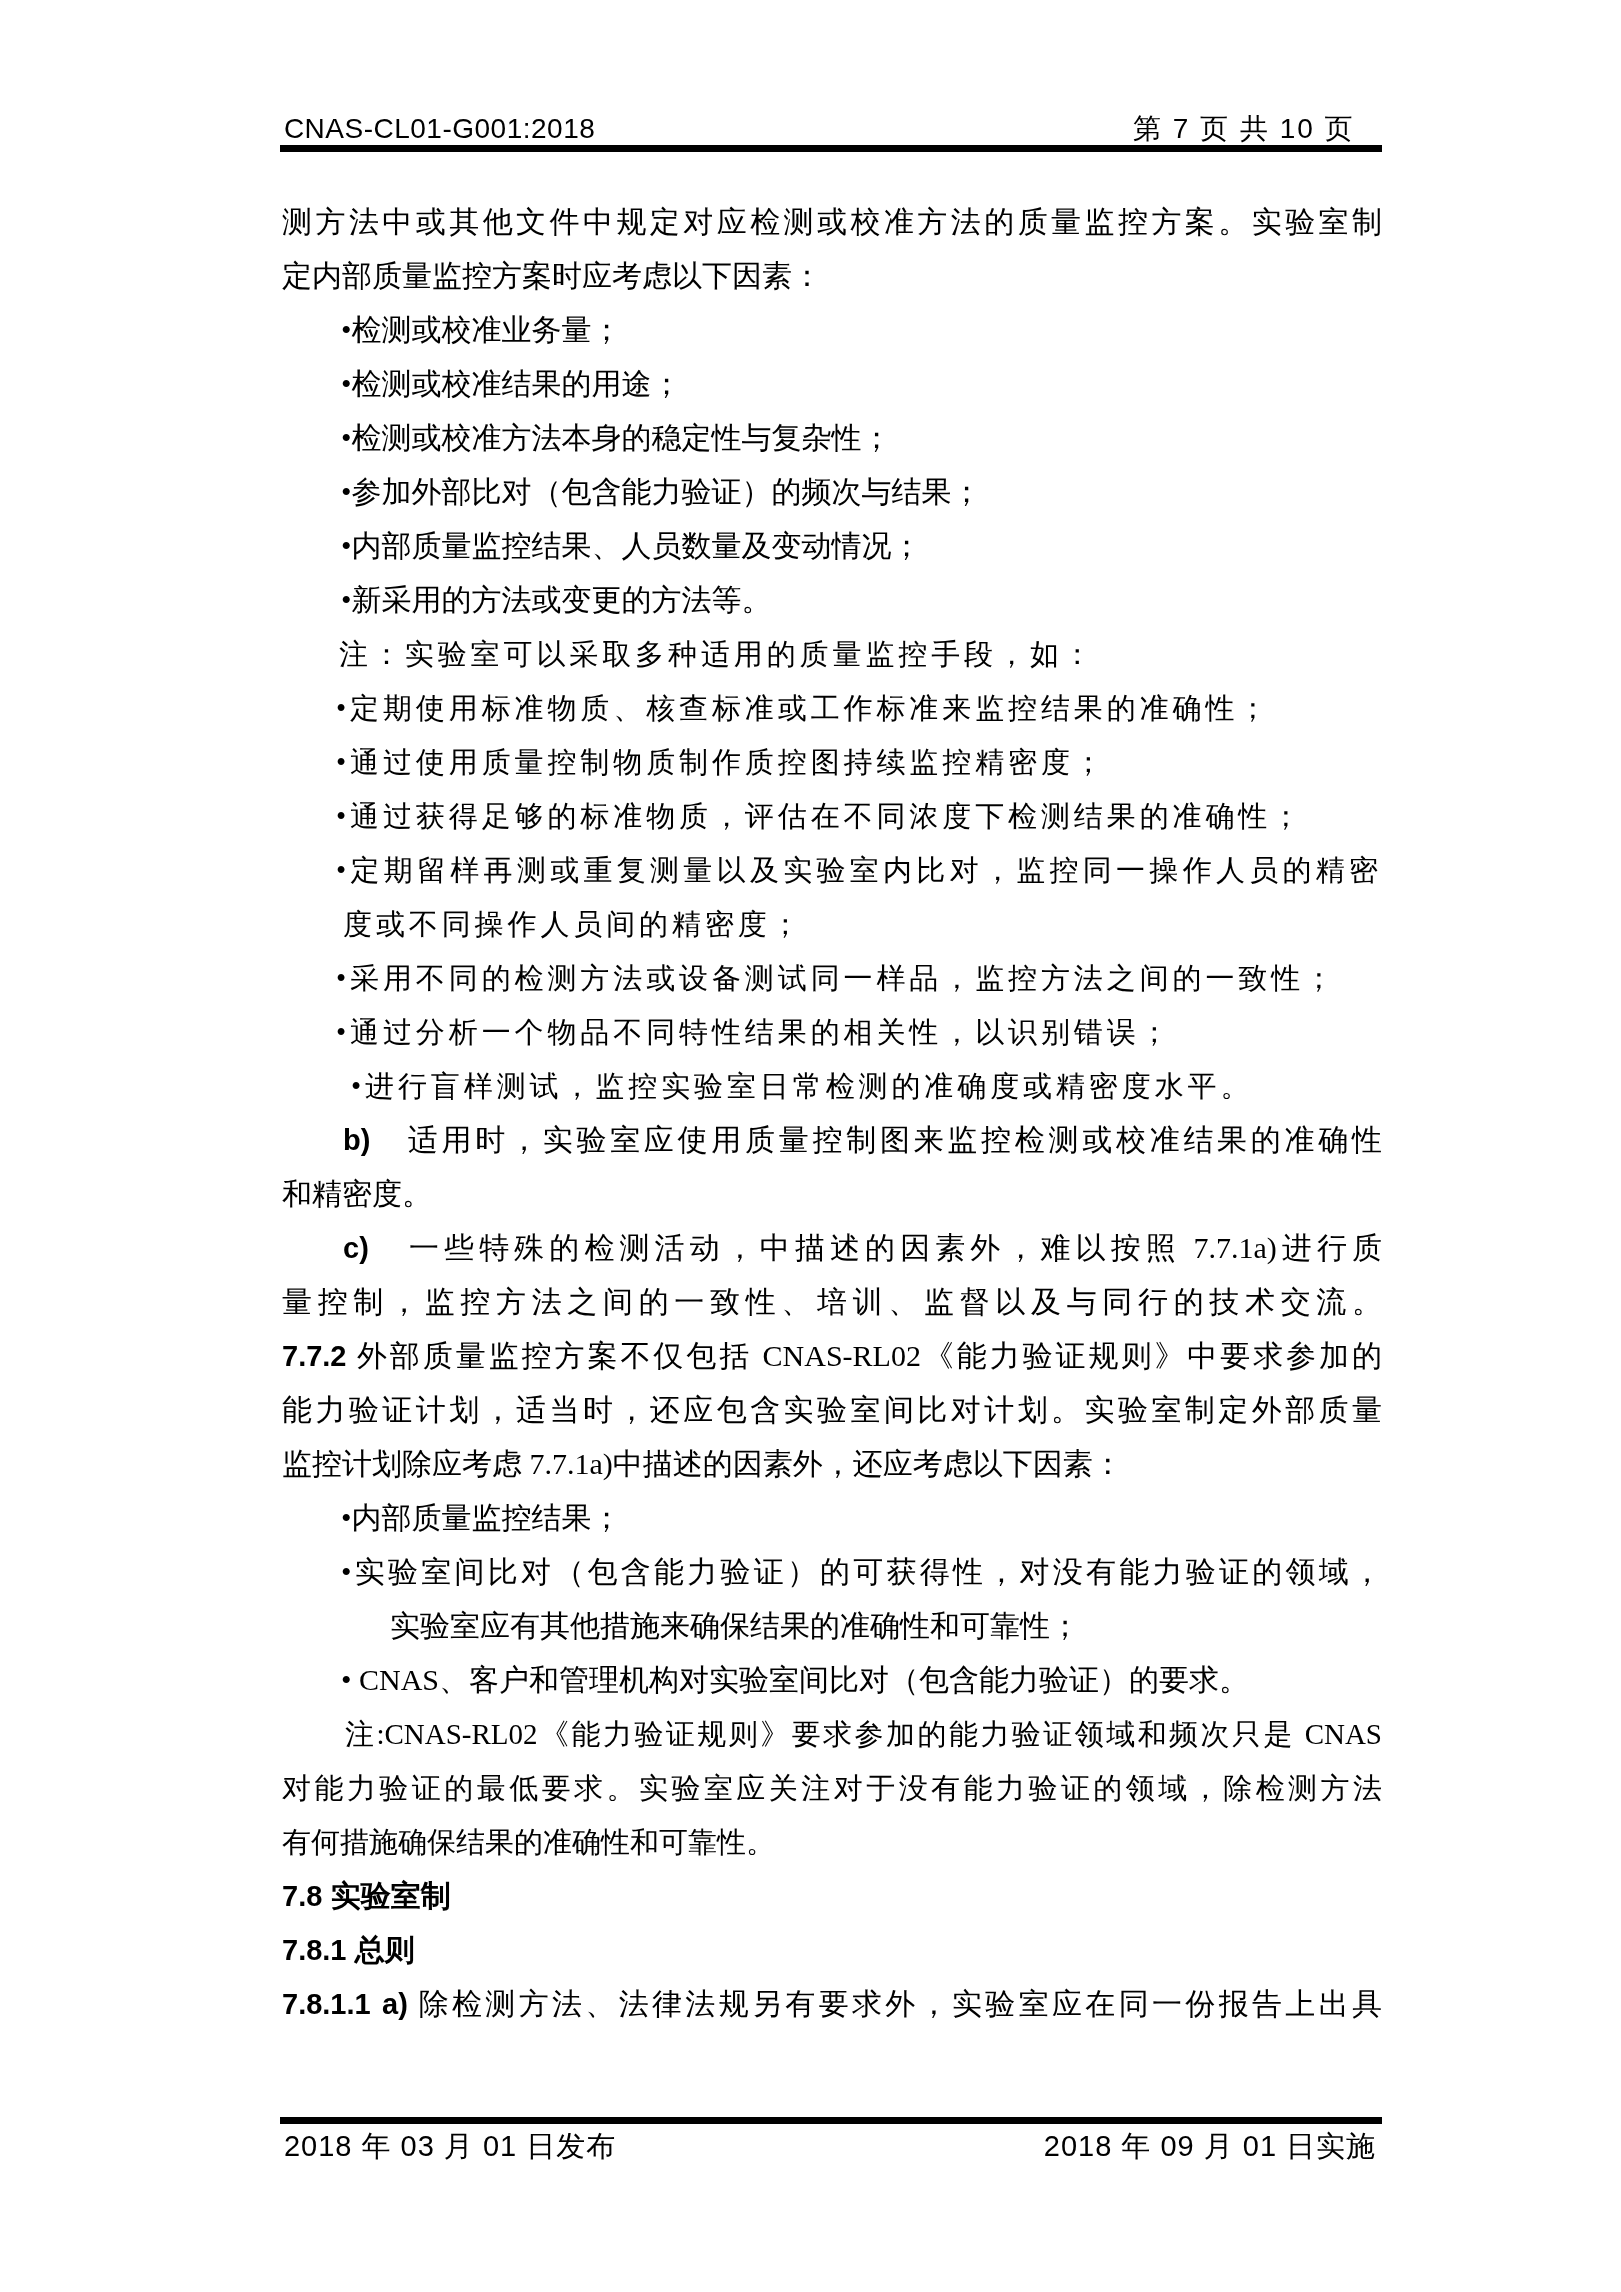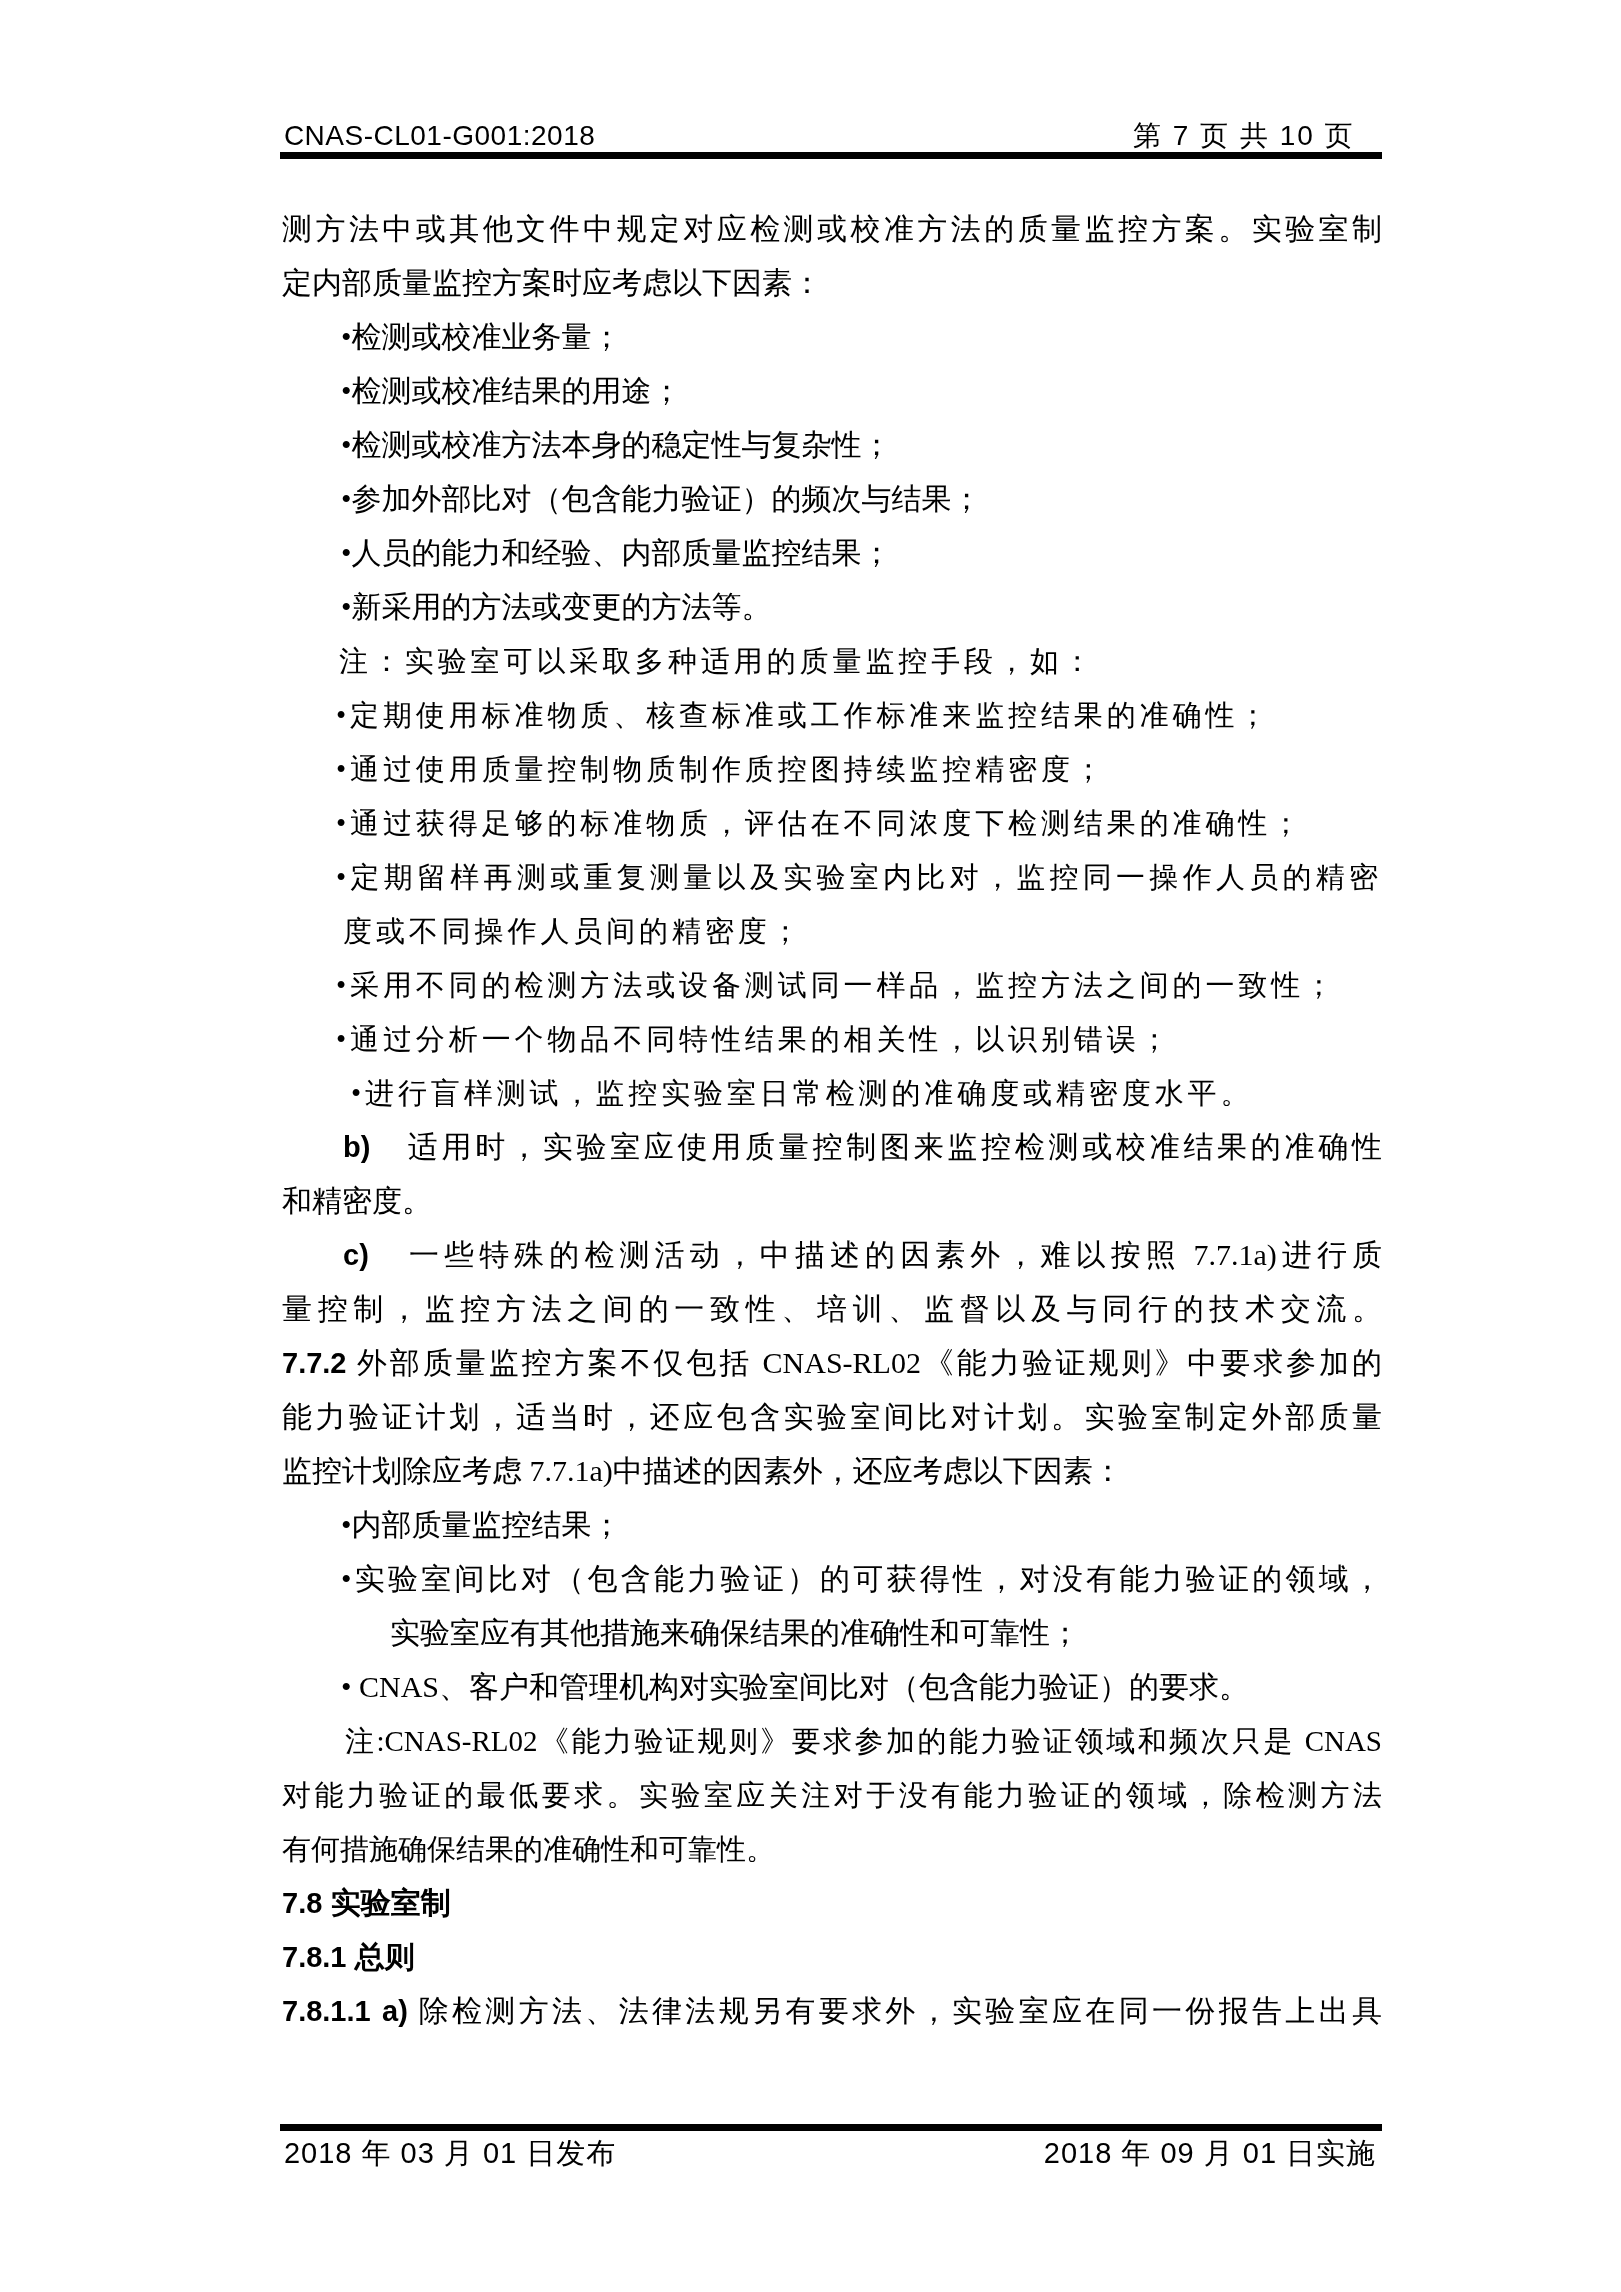--- a/index.html
+++ b/index.html
@@ -4,21 +4,21 @@
 <style>
   html,body{margin:0;padding:0;}
   body{
     width:1621px;height:2293px;
     background:#ffffff;
     position:relative;
     font-family:"Liberation Serif","DejaVu Serif",serif;
     color:#000;
     overflow:hidden;
   }
-  .page{position:absolute;inset:0;margin-top:7px;}
+  .page{position:absolute;inset:0;}
   
   .hdr{
     position:absolute;left:280px;top:112px;width:1102px;
     display:flex;justify-content:space-between;align-items:flex-end;
     font-family:"Liberation Sans","DejaVu Sans",sans-serif;
     font-size:28px;line-height:33px;
   }
   .hdr .code{padding-left:3.9px;letter-spacing:0.5px;}
   .hdr .pageinfo{padding-right:27.4px;letter-spacing:2px;}
   .rule{position:absolute;left:280px;width:1102px;height:6.9px;background:#000;}
@@ -65,21 +65,21 @@
 
   <div class="rule rule-top"></div>
 
   <main class="doc" id="doc-body">
       <div class="line flush">测方法中或其他文件中规定对应检测或校准方法的质量监控方案。实验室制</div>
       <div class="line">定内部质量监控方案时应考虑以下因素：</div>
       <div class="line" style="padding-left: 59px;">•检测或校准业务量；</div>
       <div class="line" style="padding-left: 59px;">•检测或校准结果的用途；</div>
       <div class="line" style="padding-left: 59px;">•检测或校准方法本身的稳定性与复杂性；</div>
       <div class="line" style="padding-left: 59px;">•参加外部比对（包含能力验证）的频次与结果；</div>
-      <div class="line" style="padding-left: 59px;">•人员的能力和经验、内部质量监控结果；</div>
+      <div class="line" style="padding-left: 59px;">•内部质量监控结果、人员数量及变动情况；</div>
       <div class="line" style="padding-left: 59px;">•新采用的方法或变更的方法等。</div>
       <div class="line kai" style="padding-left: 57px; letter-spacing: 3.9px;">注：实验室可以采取多种适用的质量监控手段，如：</div>
       <div class="line kai" style="padding-left: 54px; letter-spacing: 3.9px;">•定期使用标准物质、核查标准或工作标准来监控结果的准确性；</div>
       <div class="line kai" style="padding-left: 54px; letter-spacing: 3.9px;">•通过使用质量控制物质制作质控图持续监控精密度；</div>
       <div class="line kai" style="padding-left: 54px; letter-spacing: 3.9px;">•通过获得足够的标准物质，评估在不同浓度下检测结果的准确性；</div>
       <div class="line kai flush" style="padding-left: 54px; letter-spacing: 3.9px;">•定期留样再测或重复测量以及实验室内比对，监控同一操作人员的精密</div>
       <div class="line kai" style="padding-left: 61px; letter-spacing: 3.9px;">度或不同操作人员间的精密度；</div>
       <div class="line kai" style="padding-left: 54px; letter-spacing: 3.9px;">•采用不同的检测方法或设备测试同一样品，监控方法之间的一致性；</div>
       <div class="line kai" style="padding-left: 54px; letter-spacing: 3.9px;">•通过分析一个物品不同特性结果的相关性，以识别错误；</div>
       <div class="line kai" style="padding-left: 69px; letter-spacing: 3.9px;">•进行盲样测试，监控实验室日常检测的准确度或精密度水平。</div>

